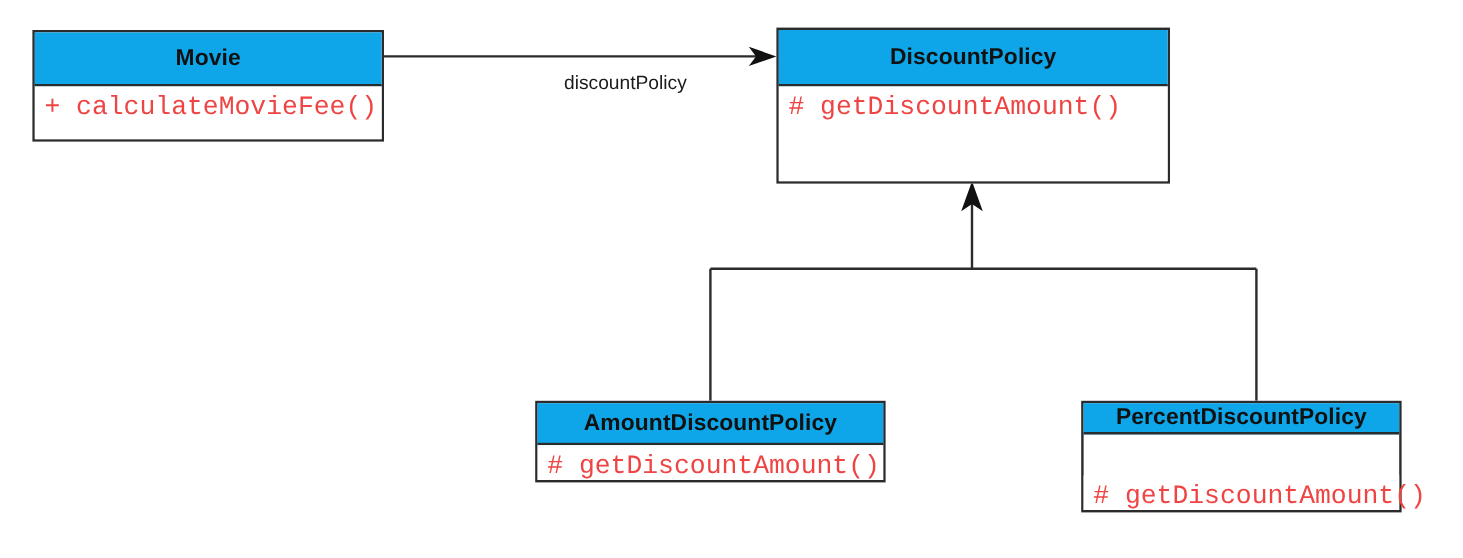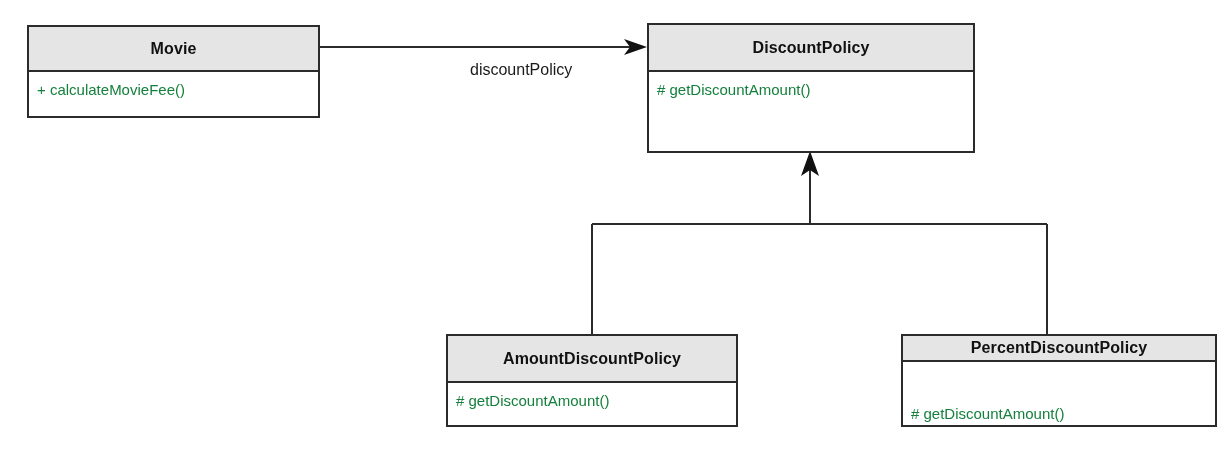--- a/index.html
+++ b/index.html
@@ -35,58 +35,59 @@
     display: flex;
     flex-direction: column;
     z-index: 2;
   }
   .uml-name-compartment {
     box-sizing: border-box;
     display: flex;
     align-items: center;
     justify-content: center;
     font-weight: bold;
-    font-size: 16px;
+    font-size: 19px;
     letter-spacing: 0.1px;
     color: #111111;
     border-bottom: 2px solid #2b2b2b;
-    background: #e5e5e5;
+    background: #0ea5e9;
   }
   .uml-members-compartment {
     box-sizing: border-box;
     flex: 1 1 auto;
     padding: 7px 0 0 8px;
     background: #ffffff;
   }
   .uml-member {
-    font-size: 15px;
+    font-size: 22px;
     line-height: 22px;
-    color: #15803d;
+    color: #ef4444;
     white-space: nowrap;
+    font-family: Liberation Mono, monospace;
   }
   .edge-label {
     position: absolute;
     font-size: 16px;
     color: #1a1a1a;
     white-space: nowrap;
     z-index: 3;
     background: transparent;
   }
 
   
   #class-movie        { left: 27px;  top: 25px;  width: 293px; height: 93px; }
   #class-movie .uml-name-compartment { height: 45px; }
 
   #class-discountpolicy { left: 647px; top: 23px; width: 328px; height: 130px; }
   #class-discountpolicy .uml-name-compartment { height: 47px; }
 
-  #class-amountdiscountpolicy { left: 446px; top: 334px; width: 292px; height: 93px; }
+  #class-amountdiscountpolicy { left: 446px; top: 334px; width: 292px; height: 68px; }
   #class-amountdiscountpolicy .uml-name-compartment { height: 47px; }
 
-  #class-percentdiscountpolicy { left: 901px; top: 334px; width: 316px; height: 93px; gap: 34px; }
+  #class-percentdiscountpolicy { left: 901px; top: 334px; width: 267px; height: 93px; gap: 34px; }
   #class-percentdiscountpolicy .uml-name-compartment { height: 47px; }
 
   #label-discountpolicy-role { left: 470px; top: 61px; }
 </style>
 </head>
 <body>
 
 <div id="diagram-canvas">
 
   <svg id="connector-layer" viewBox="0 0 1219 465" width="1219" height="465" xmlns="http://www.w3.org/2000/svg">

